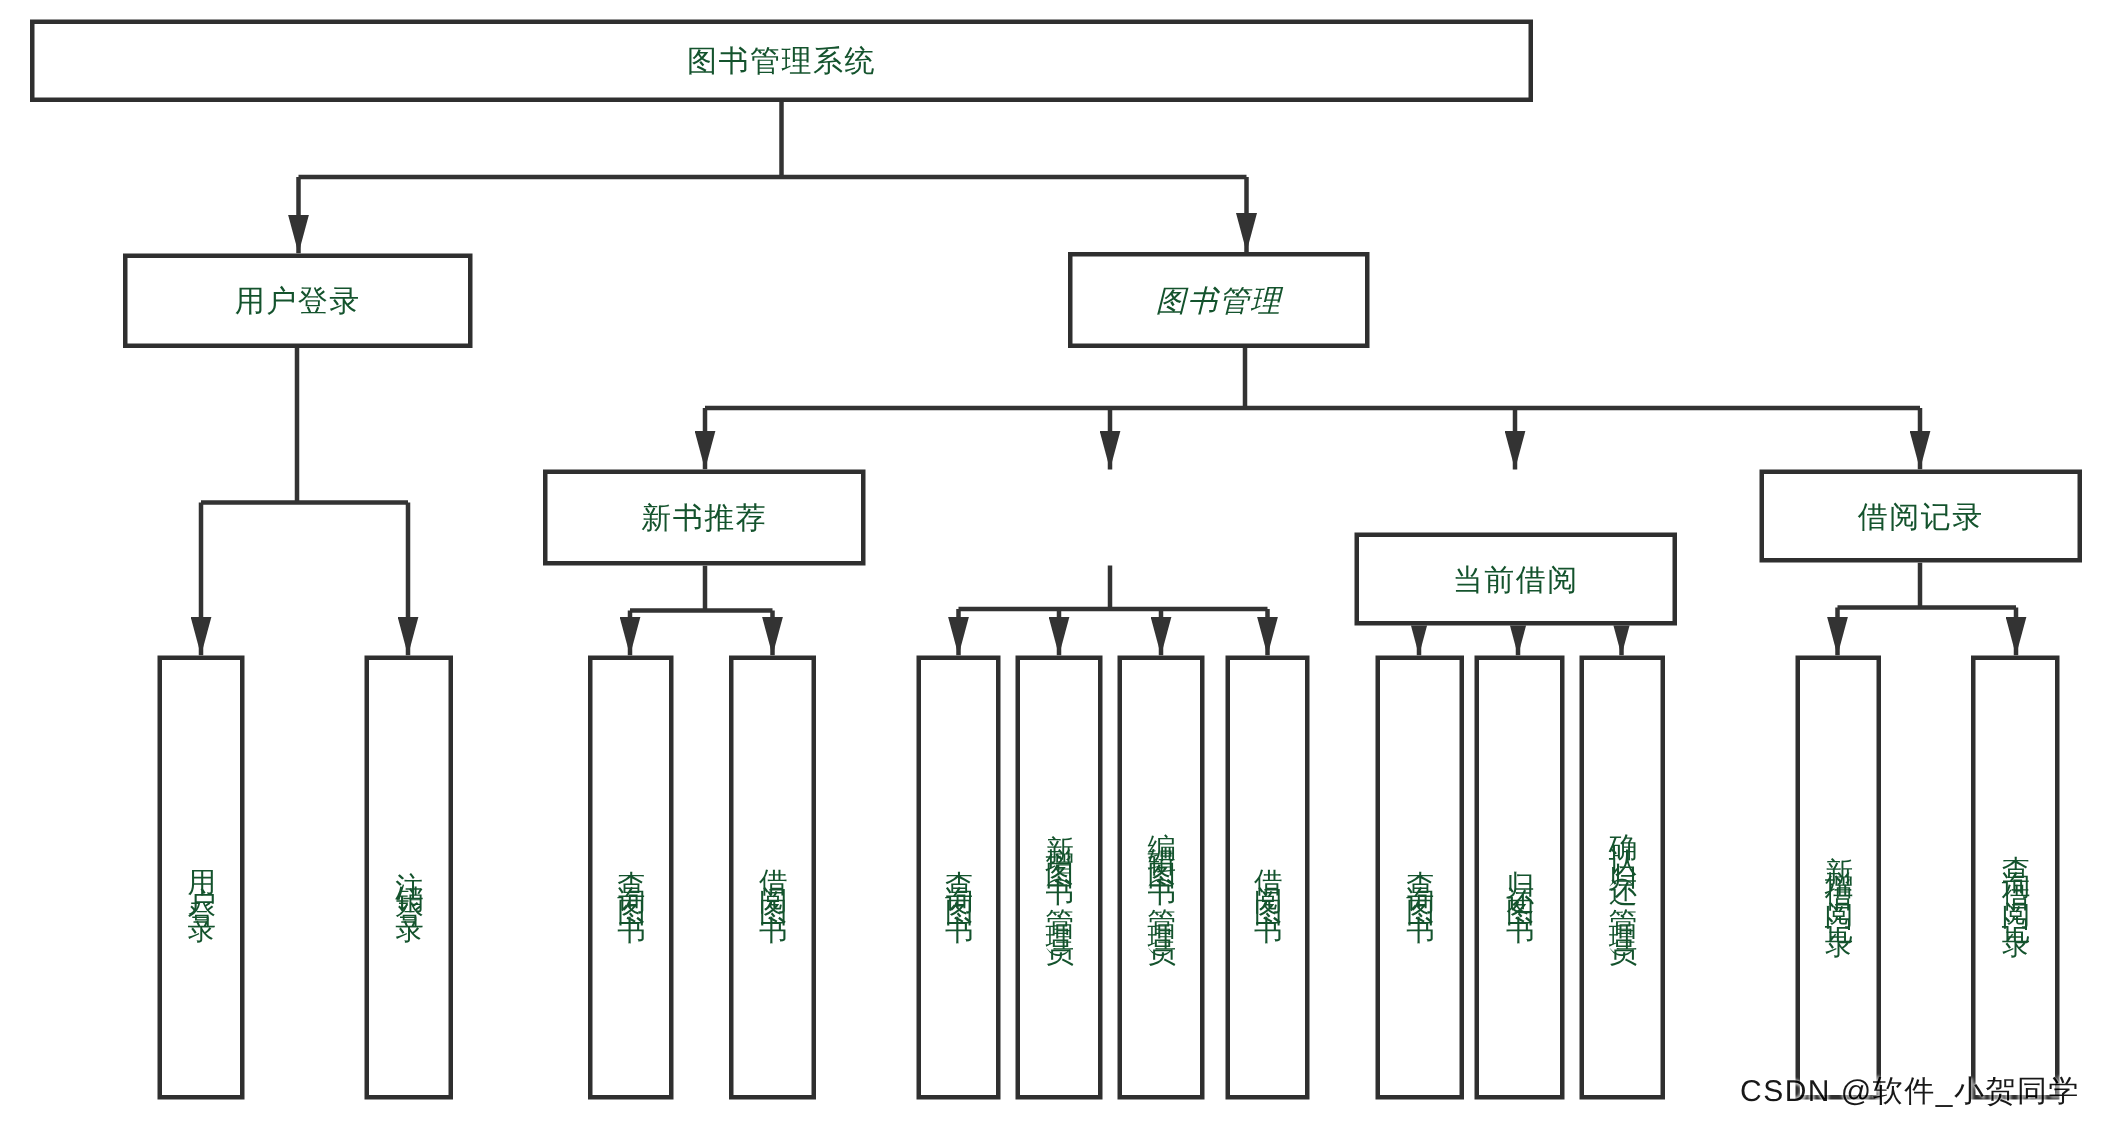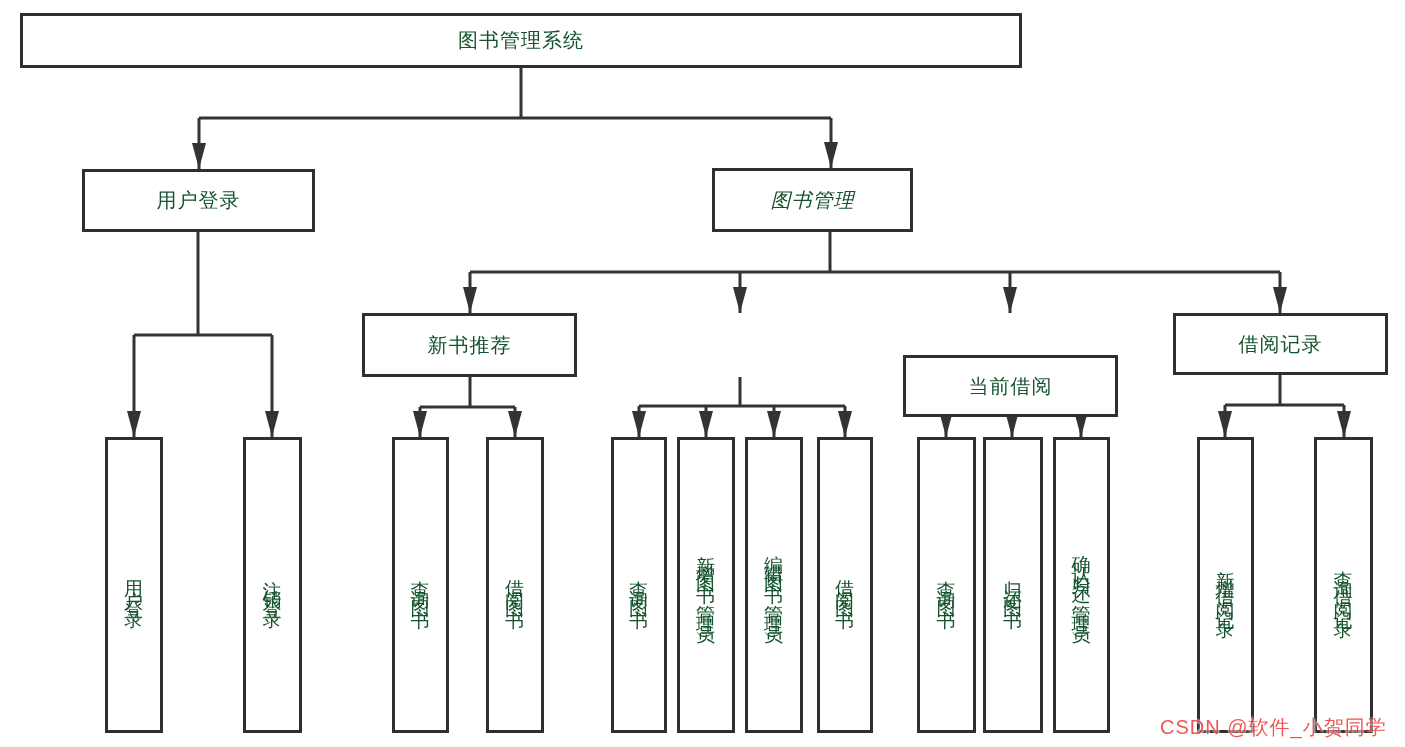--- a/index.html
+++ b/index.html
@@ -43,21 +43,21 @@
     letter-spacing: 10px;
     line-height: 1;
   }
   .watermark {
     position: absolute;
     z-index: 3;
     top: 714px;
     left: 1160px;
     font-size: 20px;
     letter-spacing: 1px;
-    color: #ef4444;
+    color: #000000;
     white-space: nowrap;
     text-shadow: 1px 1px 2px #ffffff, -1px -1px 2px #ffffff;
     opacity: 0.9;
   }
 </style>
 </head>
 <body>
 
 <div class="canvas">
 

